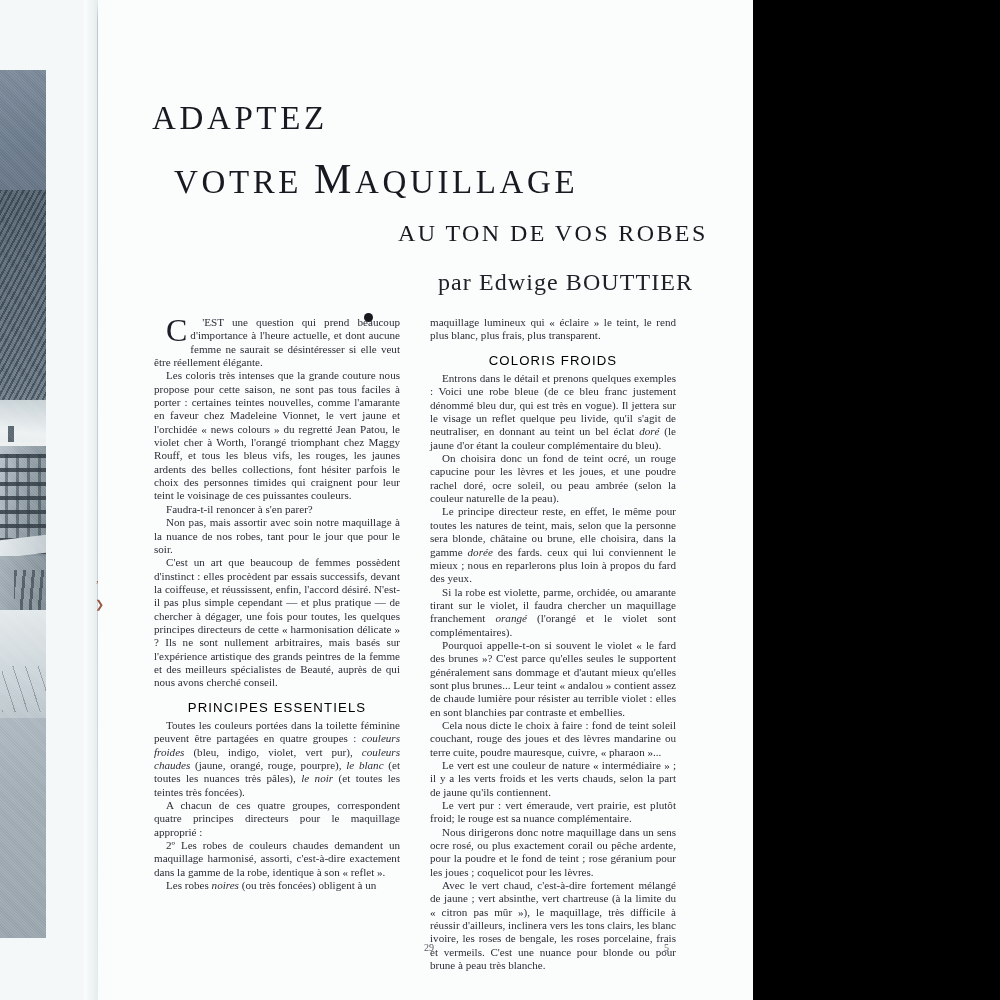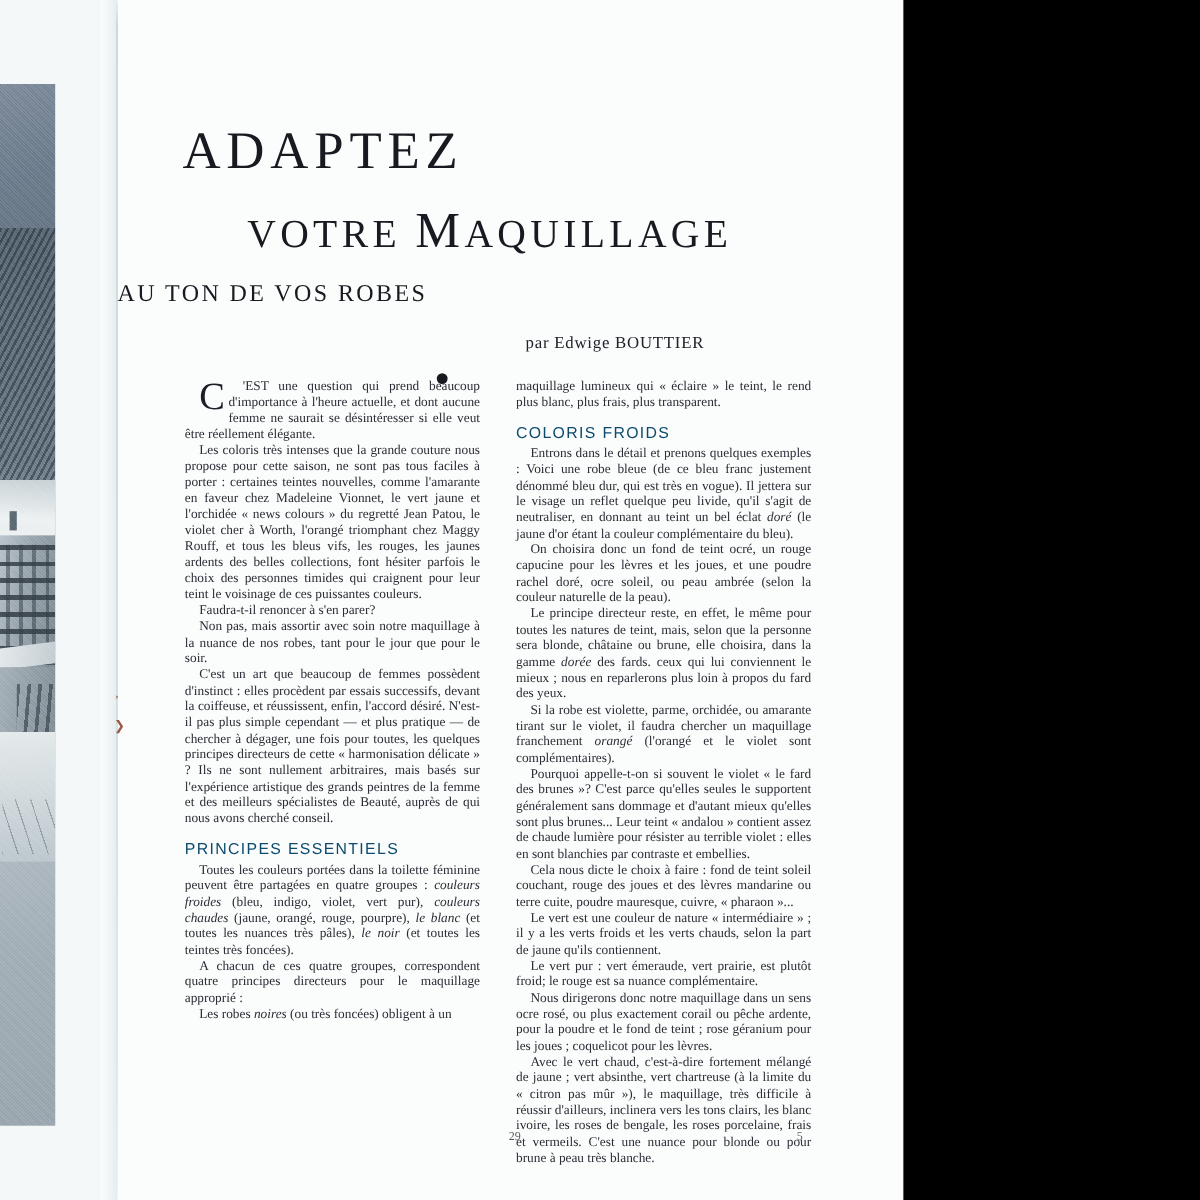--- a/index.html
+++ b/index.html
@@ -138,27 +138,27 @@
     width: 600px;
     color: #1b1d24;
   }
   .hl-line {
     font-family: "Liberation Serif", "DejaVu Serif", serif;
     letter-spacing: 0.11em;
     font-weight: 400;
     color: #181a21;
     white-space: nowrap;
   }
-  .hl1 { font-size: 44px; margin-left: 54px; }
-  .hl2 { font-size: 33px; margin-left: 108px; margin-top: 18px; }
+  .hl1 { font-size: 33px; margin-left: 54px; }
+  .hl2 { font-size: 33px; margin-left: 76px; margin-top: 18px; }
   .hl2 .cap { font-size: 42px; }
-  .hl3 { font-size: 20px; margin-top: 17px; letter-spacing: 0.1em;}
+  .hl3 { font-size: 24px; margin-left: 300px; margin-top: 17px; letter-spacing: 0.1em;}
   .byline {
     margin-left: 340px; margin-top: 22px;
-    font-size: 14px; letter-spacing: 0.045em;
+    font-size: 24px; letter-spacing: 0.045em;
     color: #20222a;
   }
   .bullet {
     margin-left: 0; margin-top: 12px;
     text-align: center;
     width: 540px;
   }
   .bullet span {
     display: inline-block;
     width: 9px; height: 9px;
@@ -185,25 +185,25 @@
   .col-left  { left: 0; }
   .col-right { left: 276px; }
 
   .col p {
     margin: 0;
     text-indent: 12px;
   }
   .col p.noindent { text-indent: 0; }
 
   .sec-head {
-    text-align: left;
+    text-align: center;
     font-size: 13.2px;
     letter-spacing: 0.085em;
     margin: 11px 0 5px 0;
-    color: #0c4a6e;
+    color: #000000;
     text-indent: 0 !important;
     font-family: "Liberation Sans", sans-serif;
     font-weight: 400;
   }
 
   
   .dropcap-para { text-indent: 0; }
   .dropcap {
     float: left;
     font-size: 32px;
@@ -284,20 +284,21 @@
         <p>Les coloris très intenses que la grande couture nous propose pour cette saison, ne sont pas tous faciles à porter : certaines teintes nouvelles, comme l'amarante en faveur chez Madeleine Vionnet, le vert jaune et l'orchidée « news colours » du regretté Jean Patou, le violet cher à Worth, l'orangé triomphant chez Maggy Rouff, et tous les bleus vifs, les rouges, les jaunes ardents des belles collections, font hésiter parfois le choix des personnes timides qui craignent pour leur teint le voisinage de ces puissantes couleurs.</p>
         <p>Faudra-t-il renoncer à s'en parer?</p>
         <p>Non pas, mais assortir avec soin notre maquillage à la nuance de nos robes, tant pour le jour que pour le soir.</p>
         <p>C'est un art que beaucoup de femmes possèdent d'instinct : elles procèdent par essais successifs, devant la coiffeuse, et réussissent, enfin, l'accord désiré. N'est-il pas plus simple cependant — et plus pratique — de chercher à dégager, une fois pour toutes, les quelques principes directeurs de cette « harmonisation délicate » ? Ils ne sont nullement arbitraires, mais basés sur l'expérience artistique des grands peintres de la femme et des meilleurs spécialistes de Beauté, auprès de qui nous avons cherché conseil.</p>
 
         <div class="sec-head">PRINCIPES ESSENTIELS</div>
 
         <p><span>Toutes les couleurs portées dans la toilette féminine peuvent être partagées en quatre groupes : </span><em>couleurs froides</em><span> (bleu, indigo, violet, vert pur), </span><em>couleurs chaudes</em><span> (jaune, orangé, rouge, pourpre), </span><em>le blanc</em><span> (et toutes les nuances très pâles), </span><em>le noir</em><span> (et toutes les teintes très foncées).</span></p>
 
         <p>A chacun de ces quatre groupes, correspondent quatre principes directeurs pour le maquillage approprié :</p>
+        <p>2º Les robes de couleurs chaudes demandent un maquillage harmonisé, assorti, c'est-à-dire exactement dans la gamme de la robe, identique à son « reflet ».</p>
 
 
         <p><span>Les robes </span><em>noires</em><span> (ou très foncées) obligent à un</span></p>
       </div>
 
       <div class="col col-right">
 
         <p class="noindent">maquillage lumineux qui « éclaire » le teint, le rend plus blanc, plus frais, plus transparent.</p>
 
         <div class="sec-head">COLORIS FROIDS</div>

